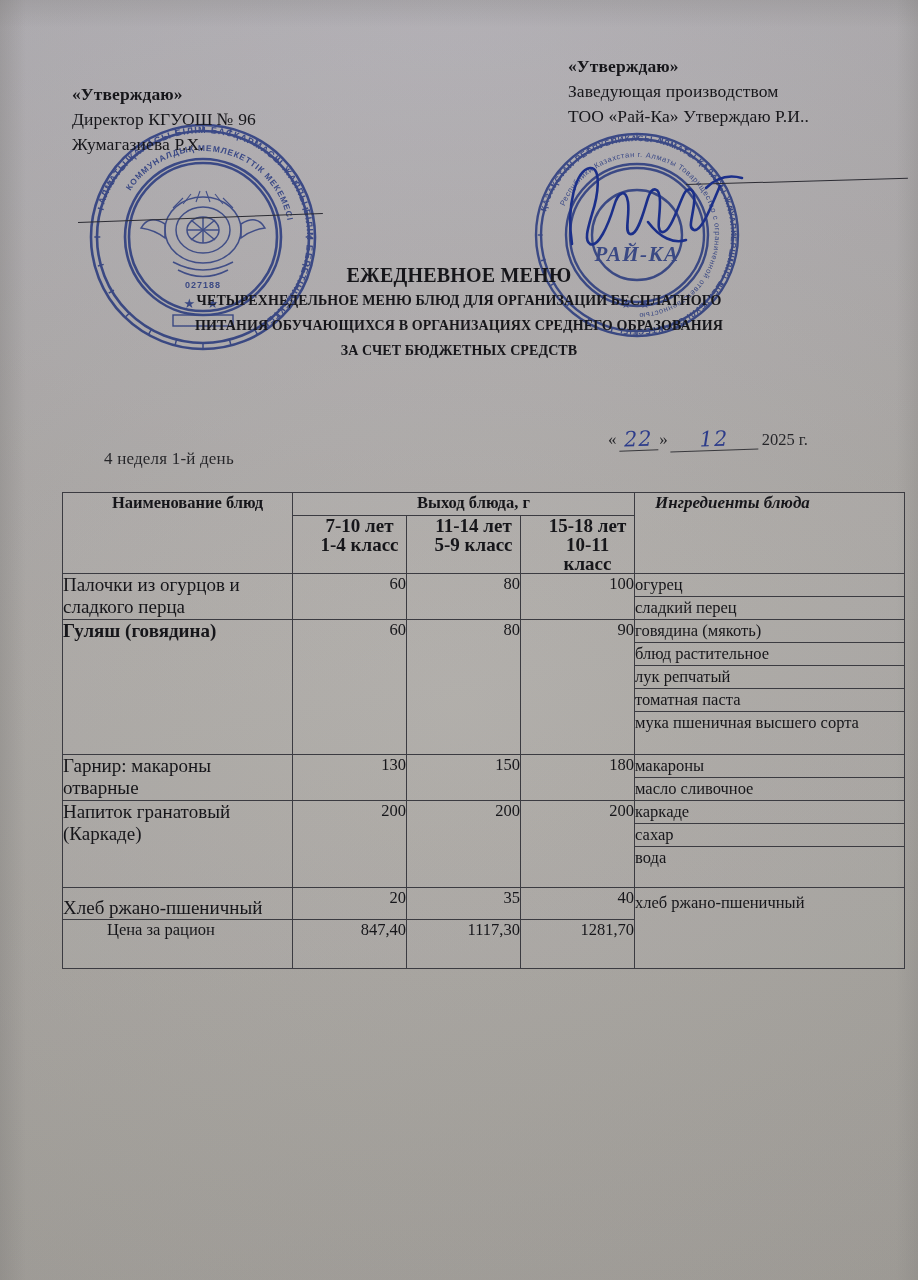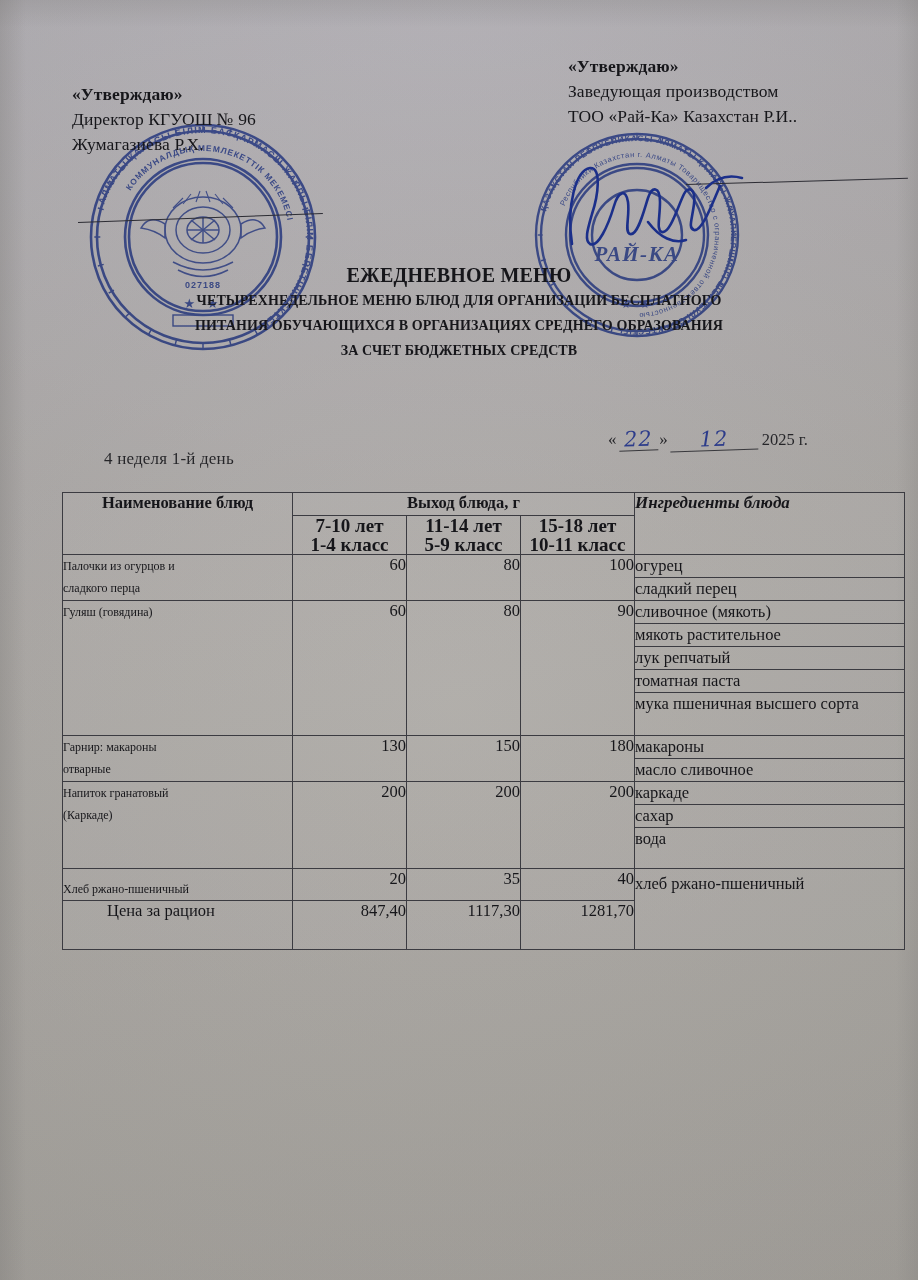--- a/index.html
+++ b/index.html
@@ -150,21 +150,21 @@
     table-layout: fixed;
     z-index: 4;
     background: rgba(255,255,255,.045);
   }
   .menu-table td, .menu-table th {
     border: 1.15px solid #3b3b41;
     padding: 0;
     vertical-align: top;
     font-weight: normal;
   }
-  .menu-table th { font-weight: bold; }
+  .menu-table th { font-weight: bold; padding-left: 20px; }
 
   .col-name  { width: 230px; }
   .col-age   { width: 114px; }
   .col-ingr  { width: 270px; }
 
   .h-name {
     text-align: center;
     vertical-align: middle;
     font-size: 16.5px;
     padding: 6px 8px;
@@ -186,21 +186,21 @@
   .h-ingr {
     text-align: left;
     vertical-align: middle;
     font-size: 17px;
     padding: 6px 8px;
     font-style: italic;
   }
 
   .cell-name {
     padding: 5px 7px 6px 9px;
-    font-size: 12px;
+    font-size: 19px;
     line-height: 22px;
     vertical-align: top;
   }
   .cell-num {
     text-align: right;
     font-size: 16.5px;
     padding-top: 5px;
     vertical-align: top;
   }
   .cell-ingr {
@@ -226,21 +226,21 @@
   <div class="abs approve-left">
     <div class="approve-line approve-quoted">«Утверждаю»</div>
     <div class="approve-line">Директор КГУОШ № 96</div>
     <div class="approve-line">Жумагазиева Р.Х.</div>
     <div class="sig-rule sig-rule-left"></div>
   </div>
 
   <div class="abs approve-right">
     <div class="approve-line approve-quoted">«Утверждаю»</div>
     <div class="approve-line">Заведующая производством</div>
-    <div class="approve-line">ТОО «Рай-Ка» Казахстан Р.И..</div>
+    <div class="approve-line">ТОО «Рай-Ка» Утверждаю Р.И..</div>
     <div class="sig-rule sig-rule-right"></div>
   </div>
 
   <div class="stamp" style="left:78px; top:112px; width:250px; height:250px;">
     <svg width="250" height="250" viewBox="0 0 250 250" aria-hidden="true">
       <defs>
         <path id="arcOuterL" d="M 125,125 m -104,0 a 104,104 0 1,1 208,0 a 104,104 0 1,1 -208,0"></path>
         <path id="arcInnerL" d="M 125,125 m -86,0 a 86,86 0 1,1 172,0 a 86,86 0 1,1 -172,0"></path>
       </defs>
       <g fill="none" stroke="#2f4bb5" stroke-width="2.6">
@@ -431,30 +431,30 @@
         <td class="cell-num" rowspan="2">60</td>
         <td class="cell-num" rowspan="2">80</td>
         <td class="cell-num" rowspan="2">100</td>
         <td class="cell-ingr">огурец</td>
       </tr>
       <tr>
         <td class="cell-ingr">сладкий перец</td>
       </tr>
 
       <tr>
-        <td class="cell-name" rowspan="5" style="height:30px;">
+        <td class="cell-name" rowspan="5" style="height:30px;font-weight:bold;">
           <div>Гуляш (говядина)</div>
         </td>
         <td class="cell-num" rowspan="5">60</td>
         <td class="cell-num" rowspan="5">80</td>
         <td class="cell-num" rowspan="5">90</td>
-        <td class="cell-ingr">сливочное (мякоть)</td>
-      </tr>
-      <tr>
-        <td class="cell-ingr">мякоть растительное</td>
+        <td class="cell-ingr">говядина (мякоть)</td>
+      </tr>
+      <tr>
+        <td class="cell-ingr">блюд растительное</td>
       </tr>
       <tr>
         <td class="cell-ingr">лук репчатый</td>
       </tr>
       <tr>
         <td class="cell-ingr">томатная паста</td>
       </tr>
       <tr>
         <td class="cell-ingr" style="height:42px;">мука пшеничная высшего сорта</td>
       </tr>

